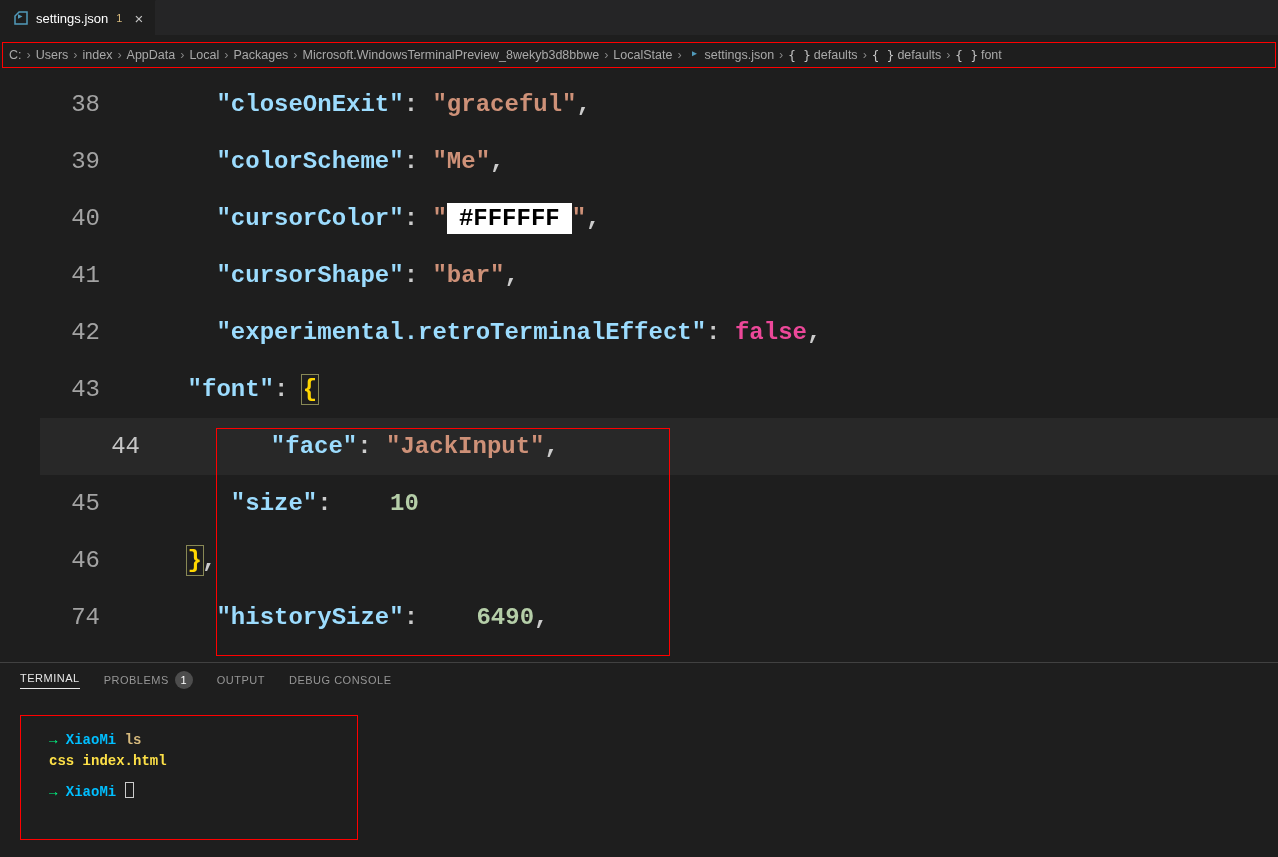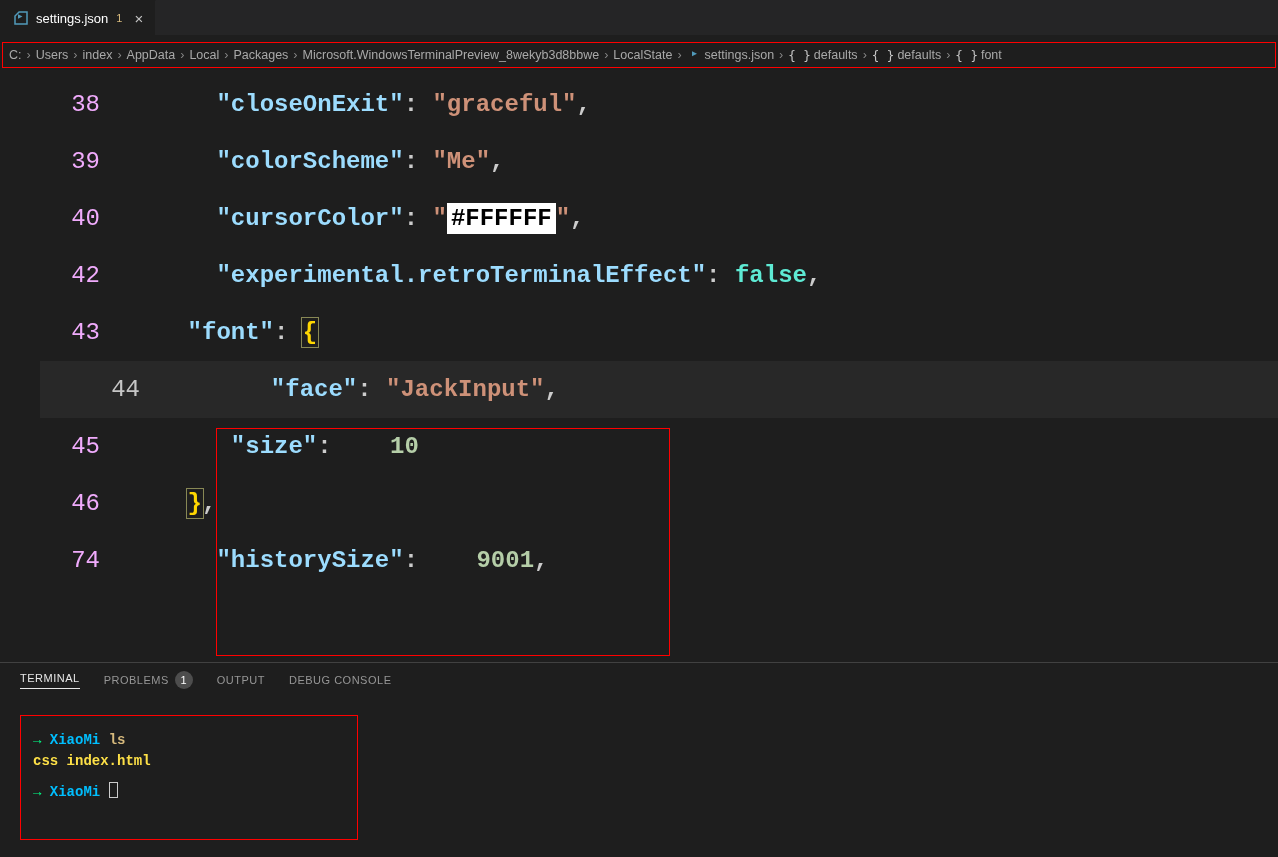--- a/index.html
+++ b/index.html
@@ -59,39 +59,39 @@
 }
 .line {
   display: flex;
   height: 57px;
   align-items: center;
 }
 .line.active-line { background: #282828; margin-left: 40px; }
 .gutter {
   width: 130px;
   text-align: right;
-  color: #f0abfc;
+  color: #a3a3a3;
   padding-right: 30px;
   flex-shrink: 0;
   user-select: none;
   font-weight: normal;
 }
 .line.active-line .gutter { color: #c6c6c6; }
 .code { white-space: pre; position: relative; }
 .tk-key { color: #9cdcfe; }
 .tk-str { color: #ce9178; }
 .tk-punc { color: #cccccc; }
-.tk-bool { color: #5eead4; }
+.tk-bool { color: #ec4899; }
 .tk-num { color: #b5cea8; margin-left: 44px; }
 .tk-brace { color: #ffd700; }
 .color-swatch {
   display: inline-block;
   background: #ffffff;
   color: #000000;
-  padding: 2px 4px;
+  padding: 2px 12px;
 }
 .red-box {
   position: absolute;
   border: 1px solid #ff0000;
   pointer-events: none;
 }
 .box-code { left: 216px; top: 360px; width: 454px; height: 228px; }
 .bracket-box {
   display: inline-block;
   position: relative;
@@ -126,21 +126,21 @@
   width: 18px; height: 18px;
   display: inline-flex;
   align-items: center; justify-content: center;
   font-size: 11px;
 }
 .terminal-body {
   border: 1px solid #ff0000;
   margin: 18px 0 0 20px;
   width: 338px;
   height: 125px;
-  padding: 14px 12px;
+  padding: 14px 28px;
   font-family: "Courier New", monospace;
   font-size: 14px;
   font-weight: bold;
   line-height: 1.5;
 }
 .term-arrow { color: #00ff87; }
 .term-host { color: #00bfff; }
 .term-cmd { color: #d7ba7d; }
 .term-out { color: #fde047; }
 .term-cursor {
@@ -214,20 +214,24 @@
     <div class="line">
       <div class="gutter">39</div>
       <div class="code">      <span class="tk-key">"colorScheme"</span><span class="tk-punc">:</span> <span class="tk-str">"Me"</span><span class="tk-punc">,</span></div>
     </div>
 
     <div class="line">
       <div class="gutter">40</div>
       <div class="code">      <span class="tk-key">"cursorColor"</span><span class="tk-punc">:</span> <span class="tk-str">"</span><span class="color-swatch">#FFFFFF</span><span class="tk-str">"</span><span class="tk-punc">,</span></div>
     </div>
 
+    <div class="line">
+      <div class="gutter">41</div>
+      <div class="code">      <span class="tk-key">"cursorShape"</span><span class="tk-punc">:</span> <span class="tk-str">"bar"</span><span class="tk-punc">,</span></div>
+    </div>
 
     <div class="line">
       <div class="gutter">42</div>
       <div class="code">      <span class="tk-key">"experimental.retroTerminalEffect"</span><span class="tk-punc">:</span> <span class="tk-bool">false</span><span class="tk-punc">,</span></div>
     </div>
 
     <div class="line">
       <div class="gutter">43</div>
       <div class="code">    <span class="tk-key">"font"</span><span class="tk-punc">:</span> <span class="bracket-box outlined"><span class="tk-brace">{</span></span></div>
     </div>
@@ -242,21 +246,21 @@
       <div class="code">       <span class="tk-key">"size"</span><span class="tk-punc">:</span> <span class="tk-num">10</span></div>
     </div>
 
     <div class="line">
       <div class="gutter">46</div>
       <div class="code">    <span class="bracket-box outlined"><span class="tk-brace">}</span></span><span class="tk-punc">,</span></div>
     </div>
 
     <div class="line">
       <div class="gutter">74</div>
-      <div class="code">      <span class="tk-key">"historySize"</span><span class="tk-punc">:</span> <span class="tk-num">9001</span><span class="tk-punc">,</span></div>
+      <div class="code">      <span class="tk-key">"historySize"</span><span class="tk-punc">:</span> <span class="tk-num">6490</span><span class="tk-punc">,</span></div>
     </div>
 
   </div>
 </div>
 
 <div class="panel">
   <div class="panel-tabs">
     <div class="panel-tab active">TERMINAL</div>
     <div class="panel-tab">
       <span>PROBLEMS</span>

